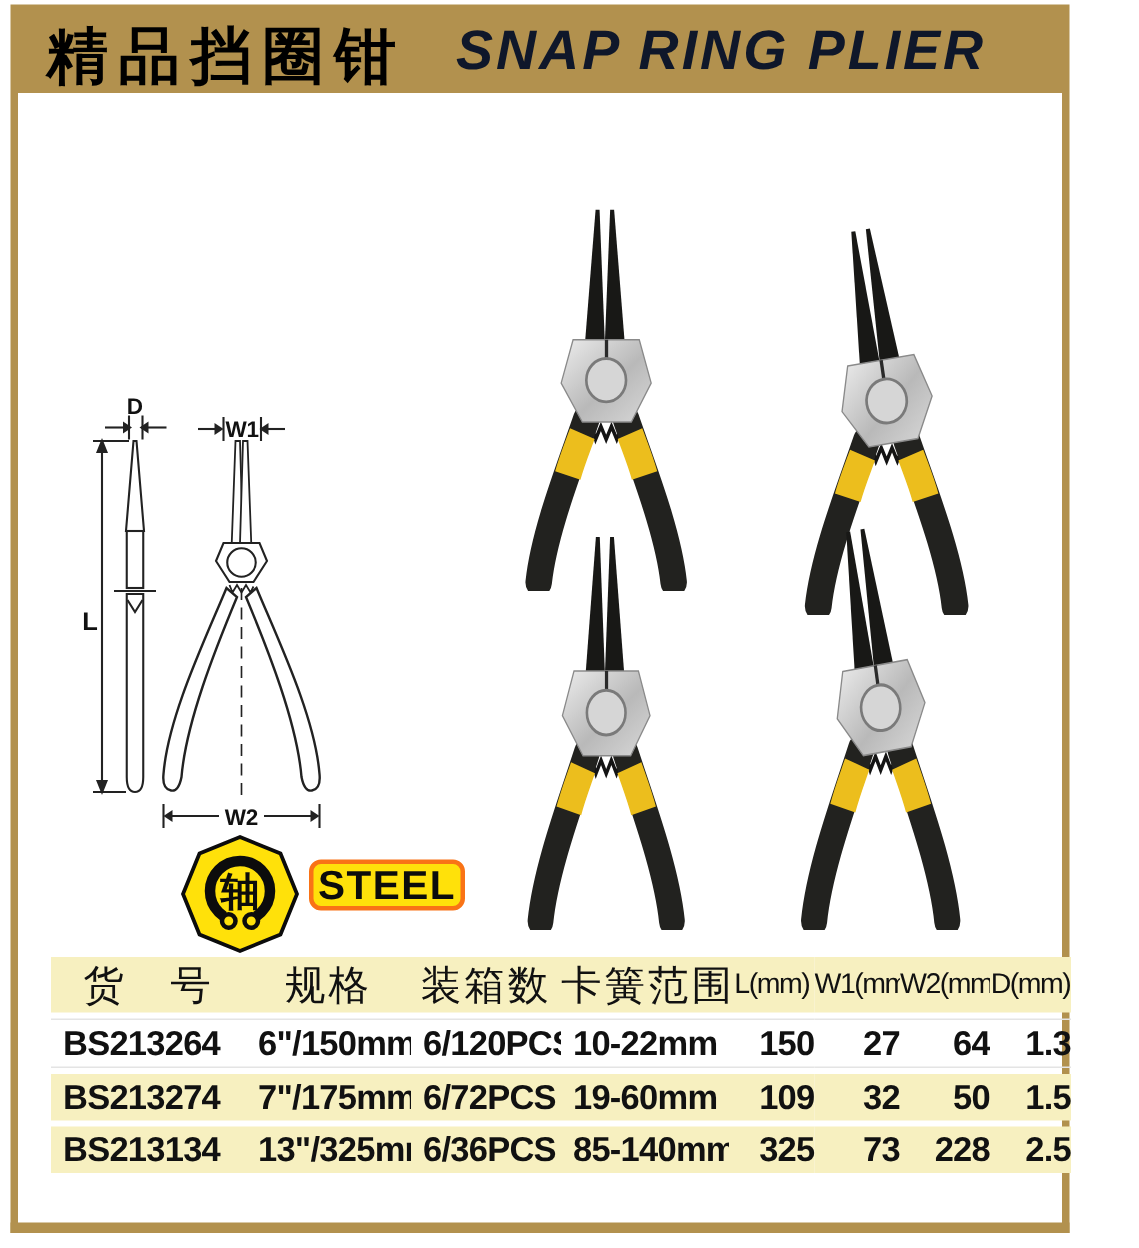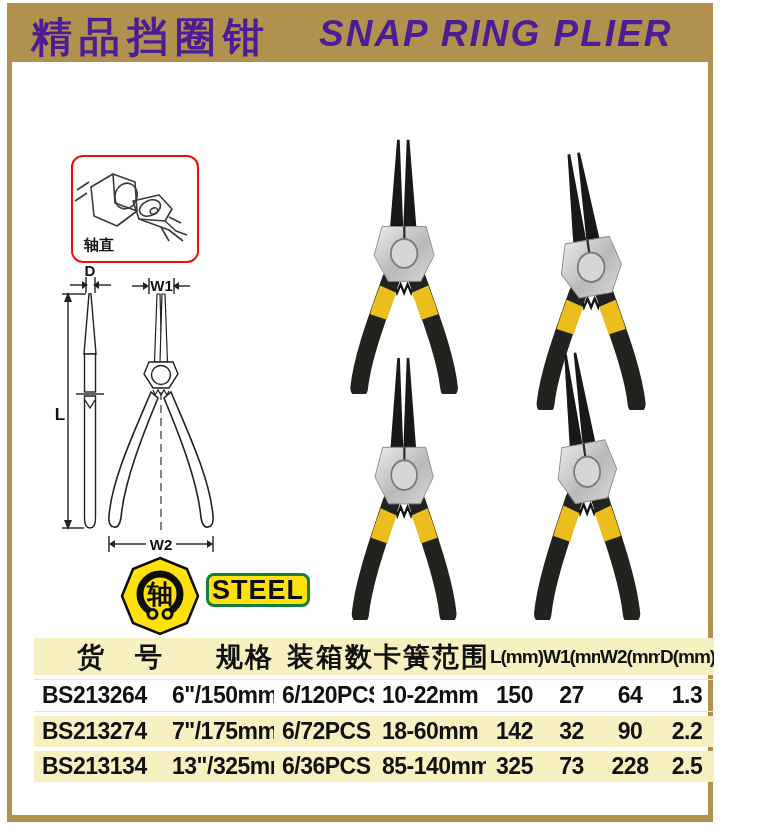--- a/index.html
+++ b/index.html
@@ -7,67 +7,67 @@
     width:759px;height:832px;position:relative;background:#fff;
     font-family:"Liberation Sans","DejaVu Sans",sans-serif;color:#111;
     overflow:hidden;
   }
   .band{
     position:absolute;left:7px;top:3px;width:706px;height:59px;
     background:var(--gold);display:flex;align-items:center;
   }
   .title-zh{
     position:absolute;left:24px;top:7px;font-size:41px;font-weight:bold;
-    letter-spacing:7px;color:#4c1d95;
+    letter-spacing:7px;color:#000000;
   }
   .title-en{
-    position:absolute;left:312px;top:10px;font-size:37px;font-weight:bold;
-    font-style:italic;letter-spacing:2px;color:#4c1d95;white-space:nowrap;
+    position:absolute;left:297px;top:10px;font-size:37px;font-weight:bold;
+    font-style:italic;letter-spacing:2px;color:#0f172a;white-space:nowrap;
   }
   .frame{
     position:absolute;left:7px;top:62px;width:706px;height:760px;
     background:#fff;border-left:5px solid var(--gold);
     border-right:5px solid var(--gold);border-bottom:7px solid var(--gold);
     box-sizing:border-box;
   }
   .redbox{
     position:absolute;left:59px;top:93px;width:124px;height:104px;
     border:2.5px solid var(--red);border-radius:12px;background:#fff;
   }
   .redbox-label{
     position:absolute;left:11px;bottom:6px;font-size:15px;font-weight:bold;color:#111;
   }
   .dims{position:absolute;left:36px;top:198px;}
   .badge{position:absolute;}
   .steel-badge{
     position:absolute;left:194px;top:511px;width:104px;height:34px;
-    background:var(--badgeYellow);border:3px solid #15803d;border-radius:8px;
+    background:var(--badgeYellow);border:3px solid #f97316;border-radius:8px;
     display:flex;align-items:center;justify-content:center;
     font-size:27px;font-weight:bold;letter-spacing:1px;color:#0c0c0c;box-sizing:border-box;
   }
   .plier{position:absolute;}
   .spec-table{
     position:absolute;left:22px;top:572px;width:680px;
     border-collapse:separate;border-spacing:0 4px;table-layout:fixed;
   }
   .spec-table th{
-    background:var(--rowYellow);height:37px;font-size:27px;font-weight:bold;
-    letter-spacing:2px;text-align:right;padding:0;white-space:nowrap;overflow:hidden;
+    background:var(--rowYellow);height:37px;font-size:27px;font-weight:normal;
+    letter-spacing:2px;text-align:center;padding:0;white-space:nowrap;overflow:hidden;
   }
   .spec-table th:nth-child(n+5){font-size:19px;letter-spacing:-1px;}
   .spec-table td{
     height:31px;font-size:23px;font-weight:bold;letter-spacing:-0.5px;
     padding:0;white-space:nowrap;overflow:hidden;
   }
   .spec-table col.c1{width:130px}.spec-table col.c2{width:110px}
   .spec-table col.c3{width:100px}.spec-table col.c4{width:112px}
   .spec-table col.c5{width:57px}.spec-table col.c6{width:57px}
   .spec-table col.c7{width:60px}.spec-table col.c8{width:54px}
   .spec-table td:nth-child(-n+4){text-align:left;padding-left:8px;}
-  .spec-table td:nth-child(n+5){text-align:center;}
+  .spec-table td:nth-child(n+5){text-align:right;}
   .spec-table tr.alt td{background:var(--rowYellow);}
   .spec-table tr.plain td{border-top:1px solid #e4e4e4;border-bottom:1px solid #e4e4e4;margin-left:48px;}
   svg text{font-family:"Liberation Sans","DejaVu Sans",sans-serif;}
 </style>
 </head>
 <body style="--gold: #B2914E; --rowYellow: #F7F0C0; --badgeYellow: #FFE10A; --red: #F20D0D;">
 
 <svg width="0" height="0" style="position:absolute" aria-hidden="true">
   <defs>
     <linearGradient id="metalg" x1="0" y1="0" x2="1" y2="1">
@@ -102,39 +102,20 @@
 
 <div class="page">
 
   <header class="band" style="background:var(--gold)">
     <span class="title-zh">精品挡圈钳</span>
     <span class="title-en">SNAP RING PLIER</span>
   </header>
 
   <div class="frame">
 
-    <div class="redbox">
-      <svg width="119" height="99" viewBox="0 0 119 99">
-        <g fill="none" stroke="#3a3a3a" stroke-width="1.6" stroke-linejoin="round">
-          <path d="M4,33 L16,25"></path>
-            <path d="M2,44 L14,36"></path>
-          <path d="M18,30 L40,17 L62,25 L64,54 L44,69 L21,59 Z"></path>
-          <path d="M40,17 L42,46 L64,54"></path>
-          <ellipse cx="53" cy="39" rx="11" ry="13" transform="rotate(18 53 39)"></ellipse>
-          <ellipse cx="77" cy="51" rx="11" ry="7.5" transform="rotate(-24 77 51)"></ellipse>
-          <ellipse cx="81" cy="54" rx="4" ry="3" transform="rotate(-24 81 54)"></ellipse>
-          <path d="M60,44 L86,38 L99,52 L92,64 L66,62 Z"></path>
-          <path d="M66,62 L96,73 L110,84"></path>
-          <path d="M92,64 L103,74 L114,78"></path>
-          <path d="M88,70 L96,84"></path>
-          <path d="M96,60 L108,66"></path>
-        </g>
-      </svg>
-      <div class="redbox-label">轴直</div>
-    </div>
 
     <svg class="dims" width="186" height="300" viewBox="0 0 186 300">
       <g fill="none" stroke="#222" stroke-width="1.4">
 
         <line x1="22" y1="25" x2="35" y2="25"></line>
           <polygon points="34,21 40,25 34,29" fill="#222" stroke="none"></polygon>
         <line x1="38" y1="17" x2="38" y2="33"></line>
         <line x1="47" y1="17" x2="47" y2="33"></line>
         <line x1="50" y1="25" x2="63" y2="25"></line>
           <polygon points="51,21 45,25 51,29" fill="#222" stroke="none"></polygon>
@@ -239,25 +220,25 @@
             <td>10-22mm</td>
             <td>150</td>
             <td>27</td>
             <td>64</td>
             <td>1.3</td>
           </tr>
           <tr class="alt">
             <td>BS213274</td>
             <td>7"/175mm</td>
             <td>6/72PCS</td>
-            <td>18-60mm</td>
-            <td>142</td>
+            <td>19-60mm</td>
+            <td>109</td>
             <td>32</td>
-            <td>90</td>
-            <td>2.2</td>
+            <td>50</td>
+            <td>1.5</td>
           </tr>
           <tr class="alt">
             <td>BS213134</td>
             <td>13"/325mm</td>
             <td>6/36PCS</td>
             <td>85-140mm</td>
             <td>325</td>
             <td>73</td>
             <td>228</td>
             <td>2.5</td>

